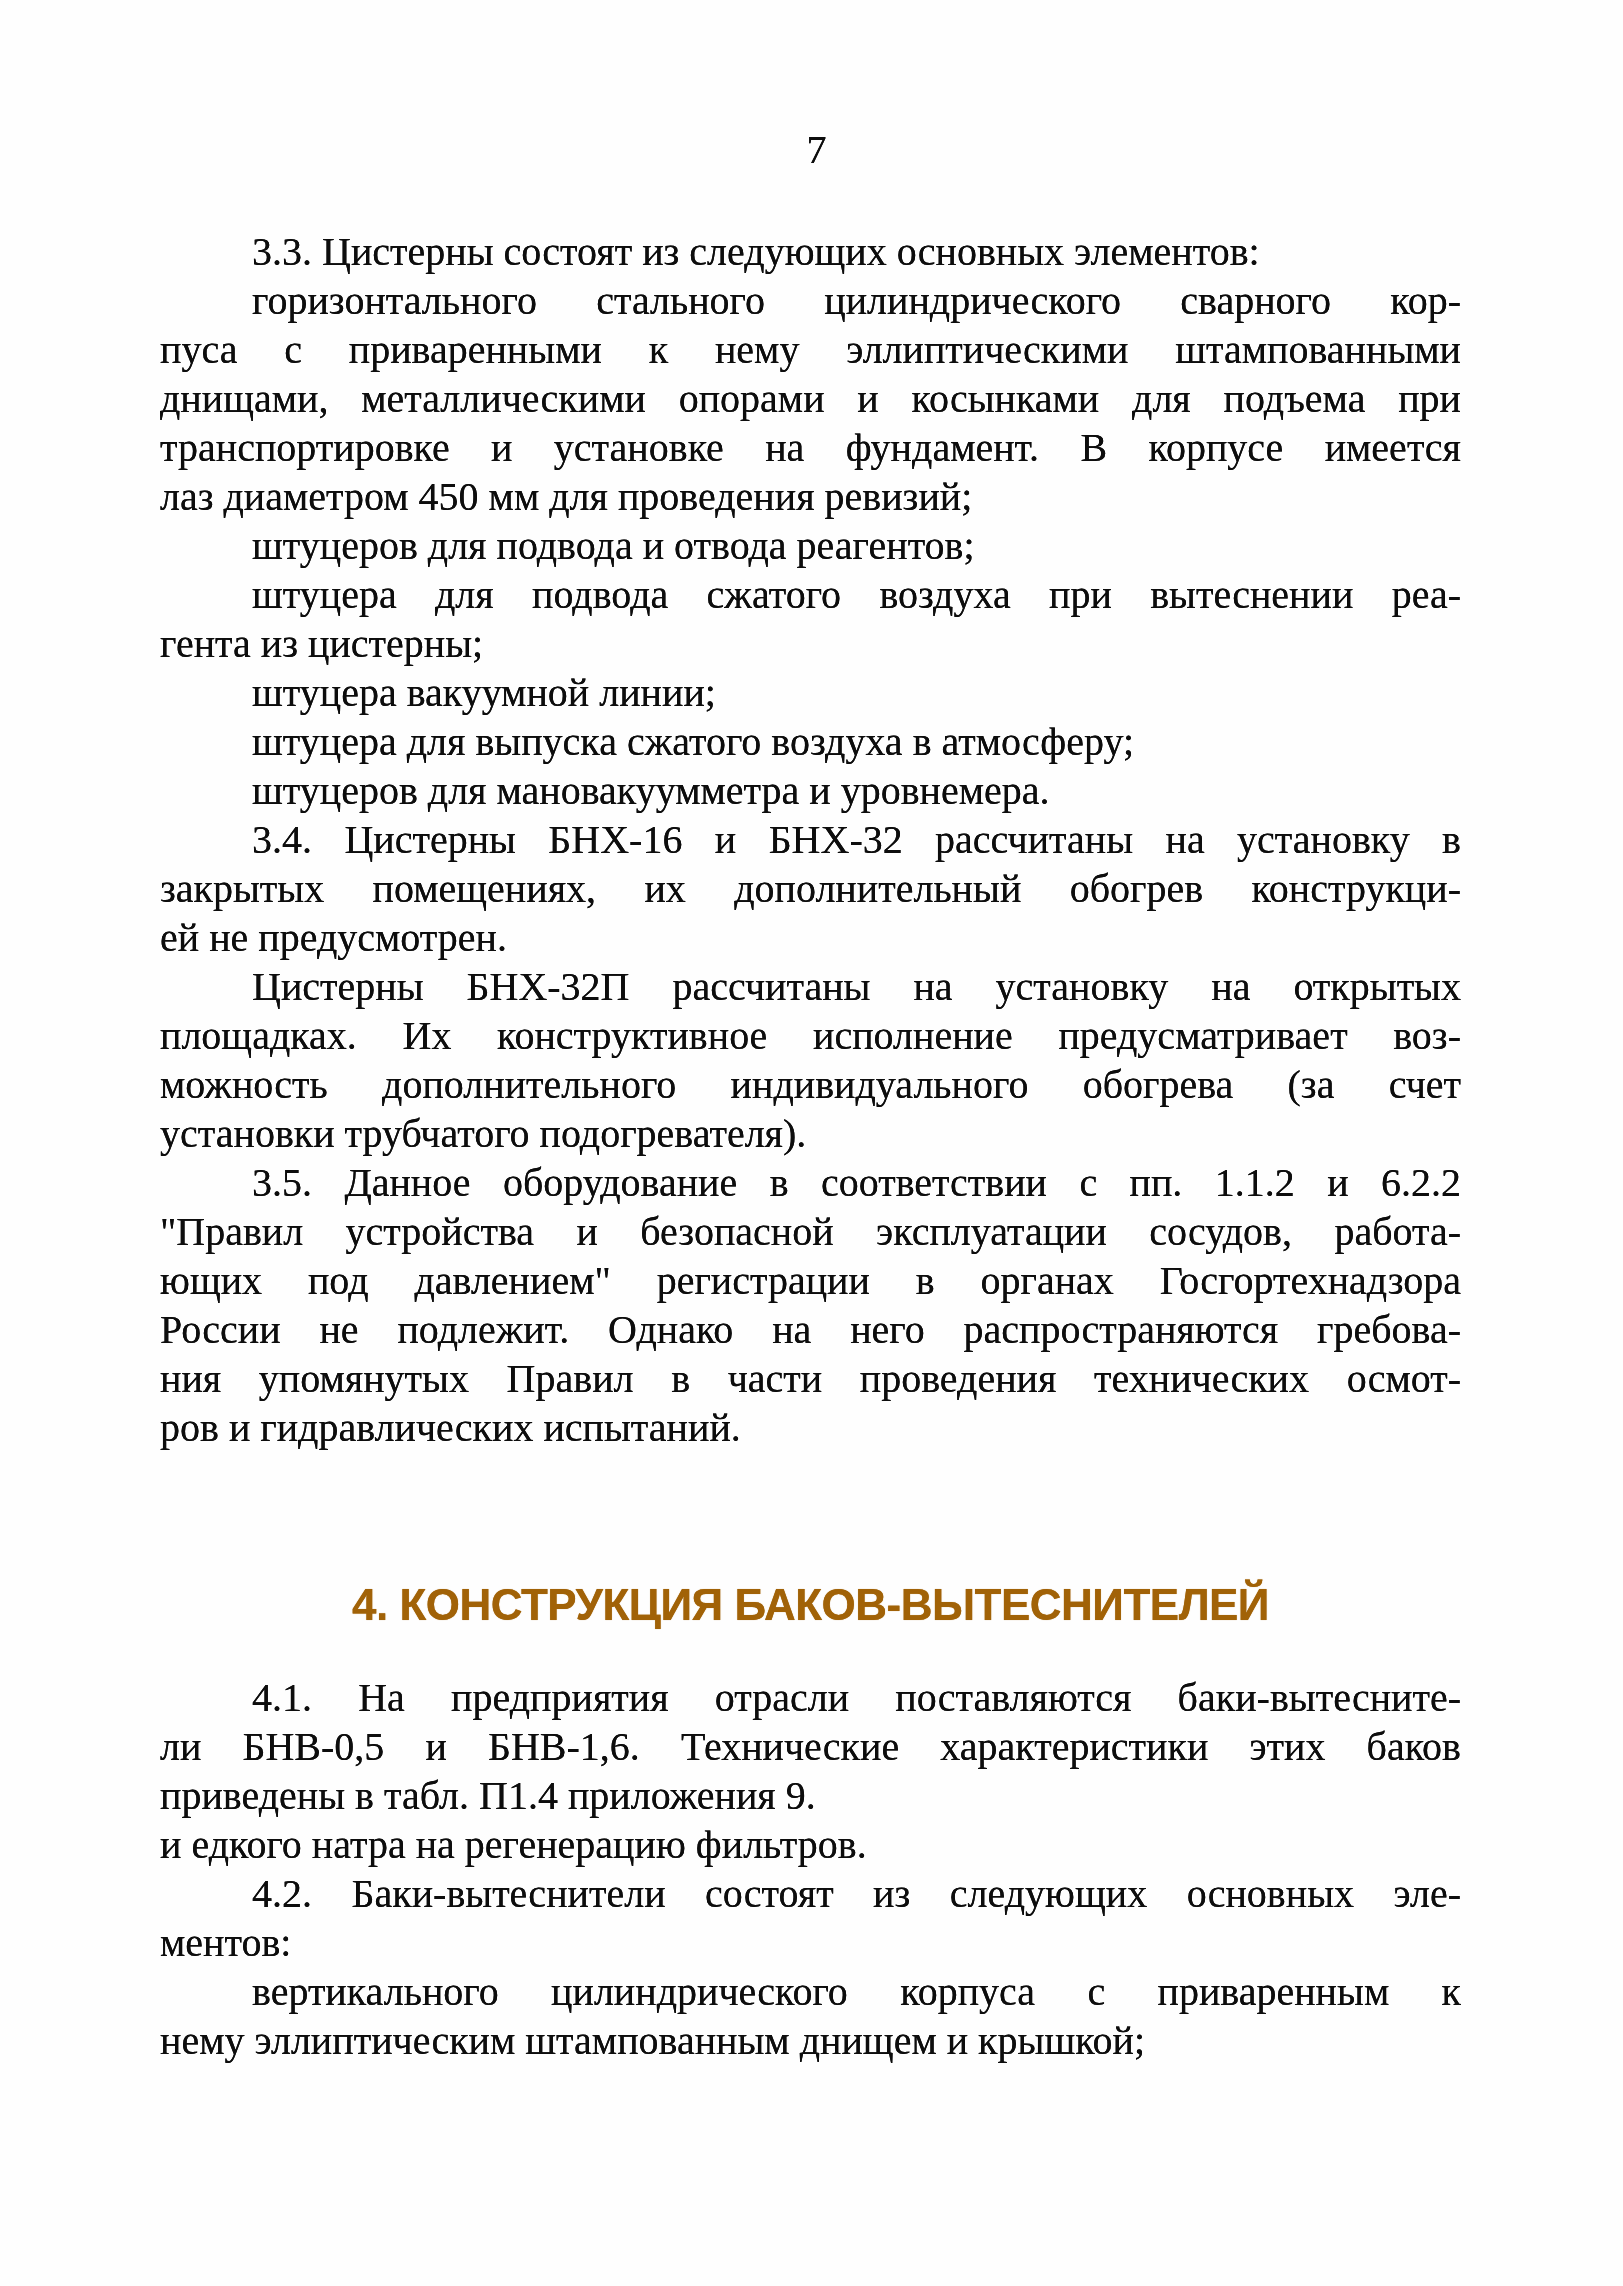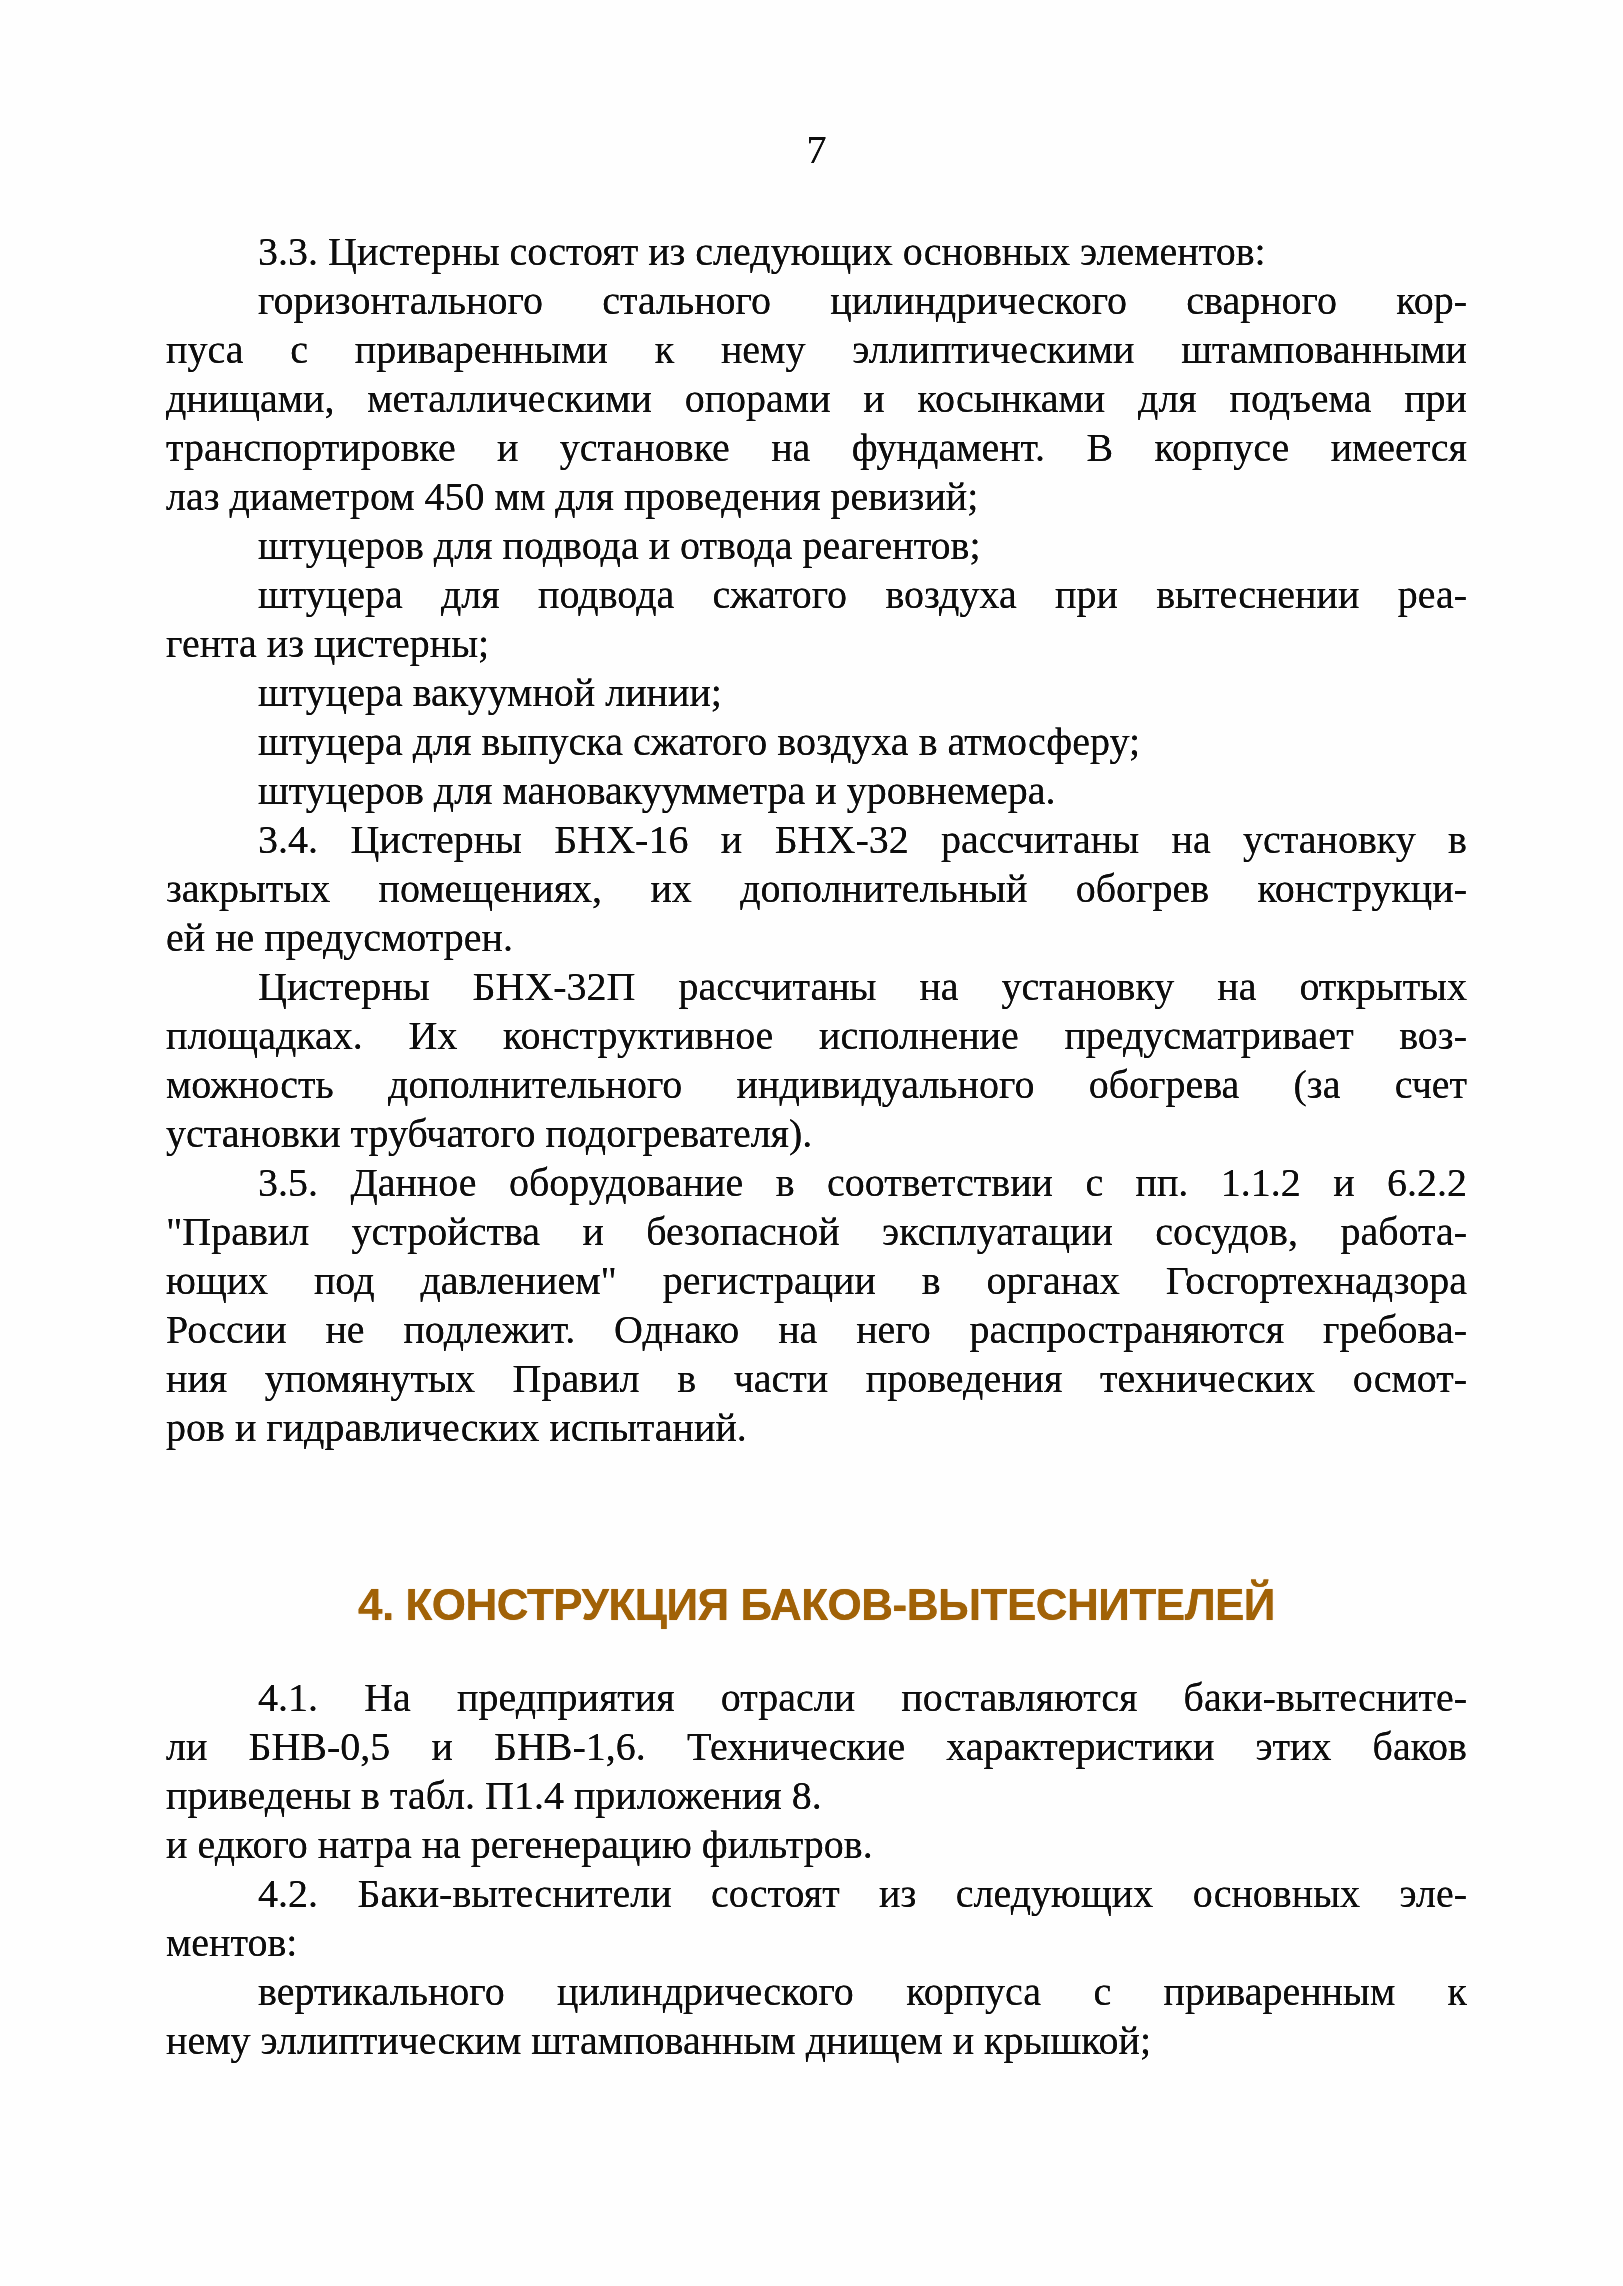--- a/index.html
+++ b/index.html
@@ -21,21 +21,21 @@
     top: 125px;
     left: 166px;
     width: 1301px;
     text-align: center;
     font-size: 40px;
     line-height: 49px;
     text-shadow: 0 0 0.6px currentColor;
   }
   .text-column {
     position: absolute;
-    left: 166px;
+    left: 160px;
     top: 227px;
     width: 1301px;
   }
   .line {
     font-size: 40px;
     line-height: 49px;
     height: 49px;
     white-space: nowrap;
     text-shadow: 0 0 0.6px currentColor;
   }
@@ -93,21 +93,21 @@
         <div class="line justify">России не подлежит. Однако на него распространяются гребова-</div>
         <div class="line justify">ния упомянутых Правил в части проведения технических осмот-</div>
         <div class="line">ров и гидравлических испытаний.</div>
       </div>
 
     <div class="section-heading">4. КОНСТРУКЦИЯ БАКОВ-ВЫТЕСНИТЕЛЕЙ</div>
 
     <div id="lines-bottom">
         <div class="line indent justify">4.1. На предприятия отрасли поставляются баки-вытесните-</div>
         <div class="line justify">ли БНВ-0,5 и БНВ-1,6. Технические характеристики этих баков</div>
-        <div class="line">приведены в табл. П1.4 приложения 8.</div>
+        <div class="line">приведены в табл. П1.4 приложения 9.</div>
         <div class="line">и едкого натра на регенерацию фильтров.</div>
         <div class="line indent justify">4.2. Баки-вытеснители состоят из следующих основных эле-</div>
         <div class="line">ментов:</div>
         <div class="line indent justify">вертикального цилиндрического корпуса с приваренным к</div>
         <div class="line">нему эллиптическим штампованным днищем и крышкой;</div>
       </div>
   </div>
 </div>
 
 

